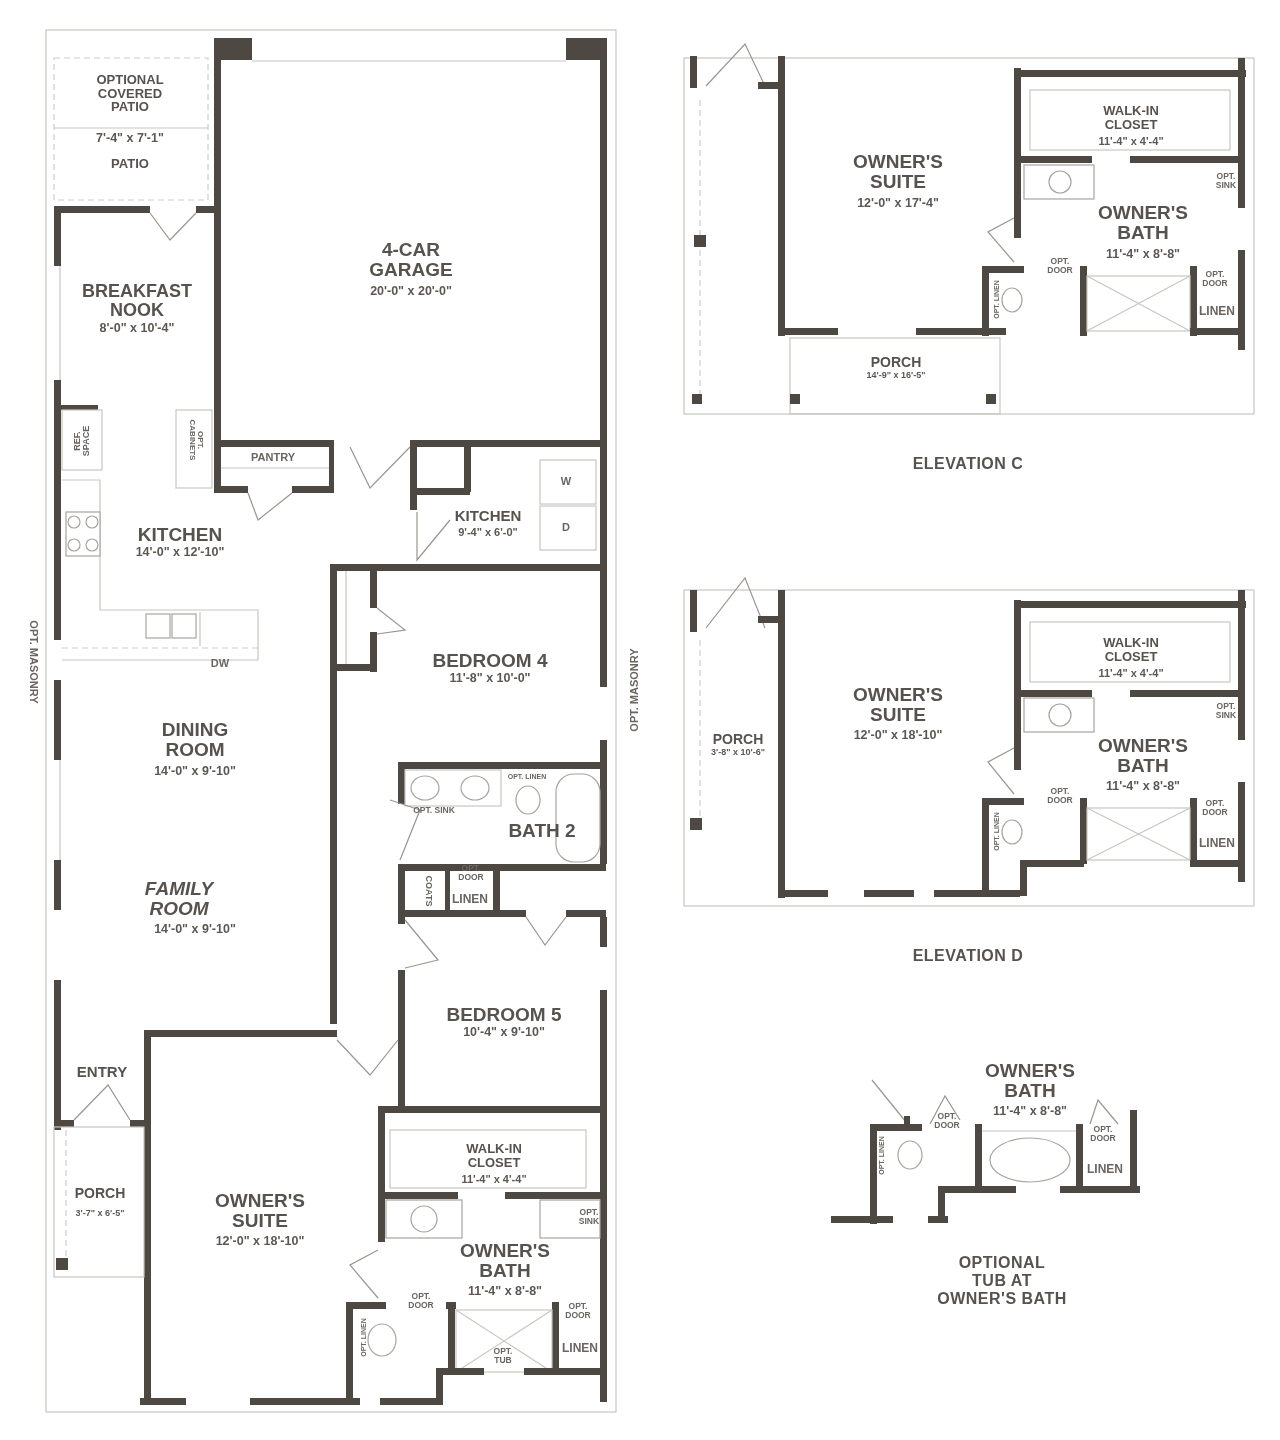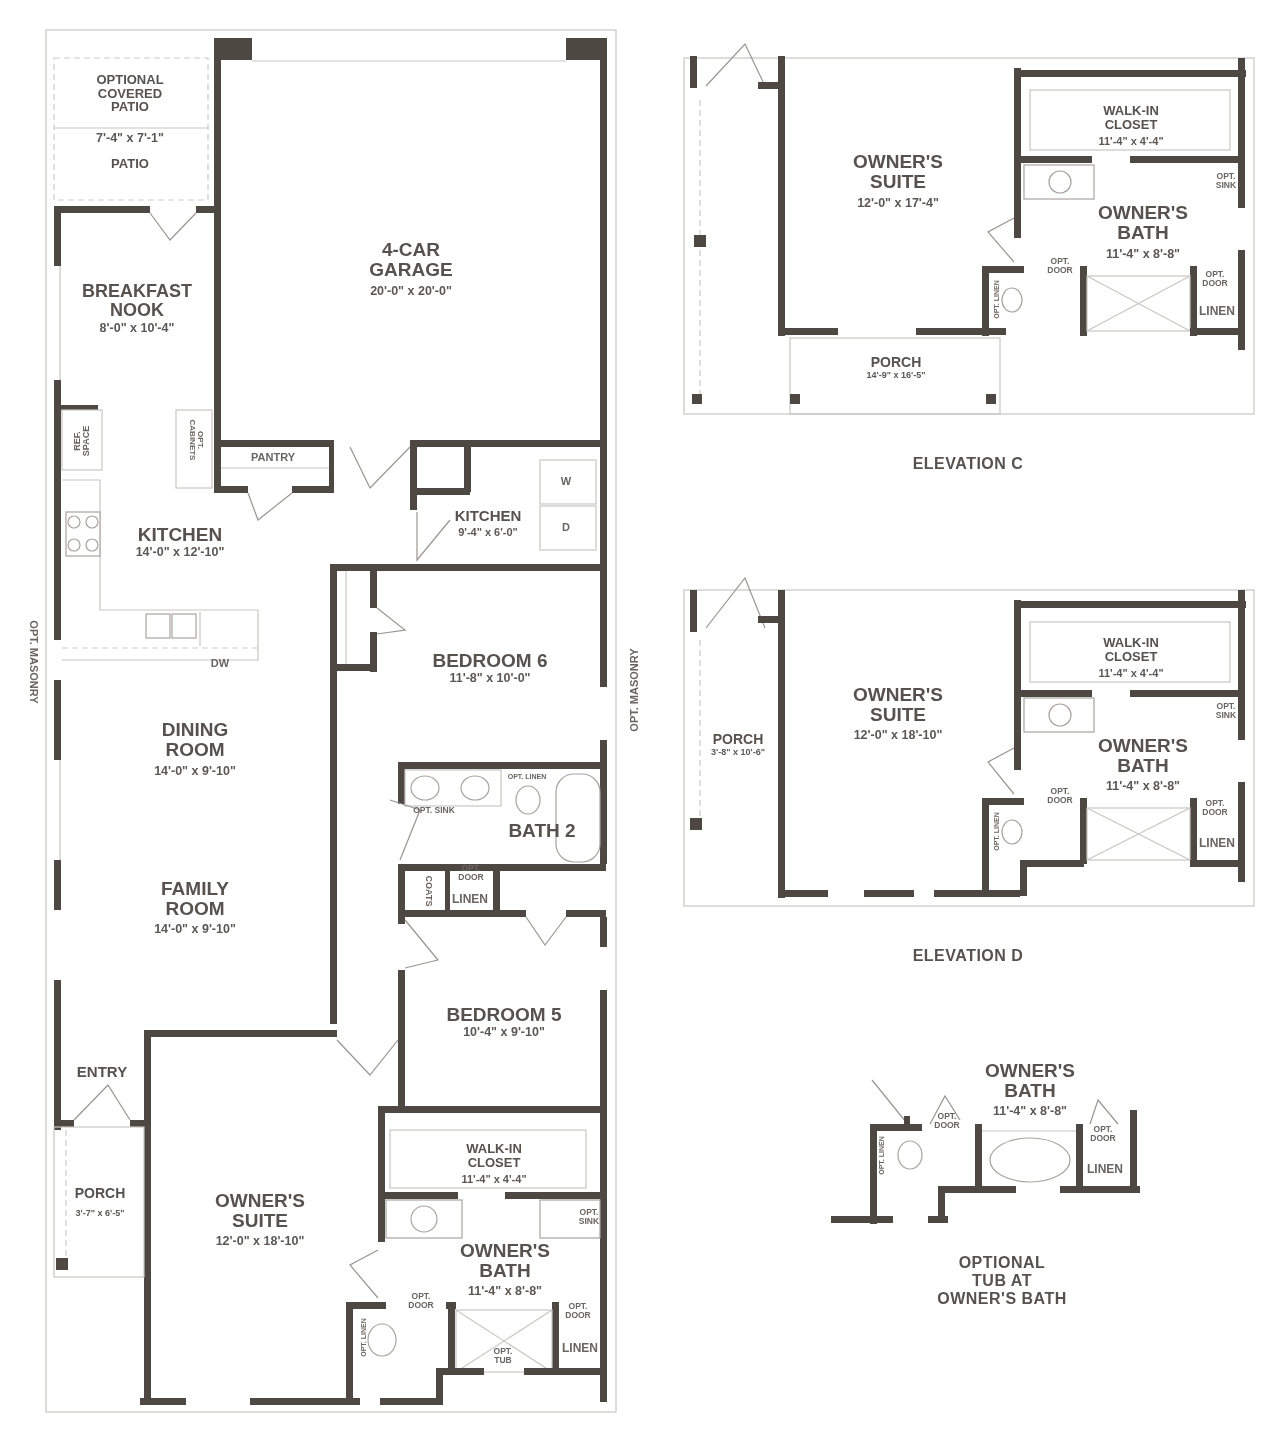--- a/index.html
+++ b/index.html
@@ -266,28 +266,28 @@
 
   <div class="lbl room" style="left:180px;top:525px;">KITCHEN</div>
   <div class="lbl dim" style="left:180px;top:546px;">14'-0" x 12'-10"</div>
   <div class="lbl xs" style="left:220px;top:620px;font-size:11px;margin-top:38px;">DW</div>
 
   <div class="lbl sm" style="left:488px;top:508px;font-size:15px;">KITCHEN</div>
   <div class="lbl dim" style="left:488px;top:527px;font-size:11px;">9'-4" x 6'-0"</div>
   <div class="lbl xs" style="left:566px;top:476px;font-size:11px;">W</div>
   <div class="lbl xs" style="left:566px;top:522px;font-size:11px;">D</div>
 
-  <div class="lbl room" style="left:490px;top:651px;">BEDROOM 6</div>
+  <div class="lbl room" style="left:490px;top:651px;">BEDROOM 4</div>
   <div class="lbl dim" style="left:490px;top:672px;">11'-8" x 10'-0"</div>
 
   <div class="lbl room" style="left:195px;top:720px;">DINING
 ROOM</div>
   <div class="lbl dim" style="left:195px;top:765px;">14'-0" x 9'-10"</div>
 
-  <div class="lbl room" style="left:195px;top:879px;">FAMILY
+  <div class="lbl room" style="left:179px;top:879px;font-style:italic;">FAMILY
 ROOM</div>
   <div class="lbl dim" style="left:195px;top:923px;">14'-0" x 9'-10"</div>
 
   <div class="lbl xs" style="left:434px;top:806px;">OPT. SINK</div>
   <div class="lbl xs" style="left:527px;top:773px;font-size:7px;">OPT. LINEN</div>
   <div class="lbl room" style="left:494px;top:821px;margin-left:48px;">BATH 2</div>
   <div class="lbl xs" style="left:471px;top:864px;">OPT.
 DOOR</div>
   <div class="vert" style="left:414px;top:886px;transform:rotate(90deg);font-size:9px;">COATS</div>
   <div class="lbl xs" style="left:470px;top:893px;font-size:12px;">LINEN</div>

